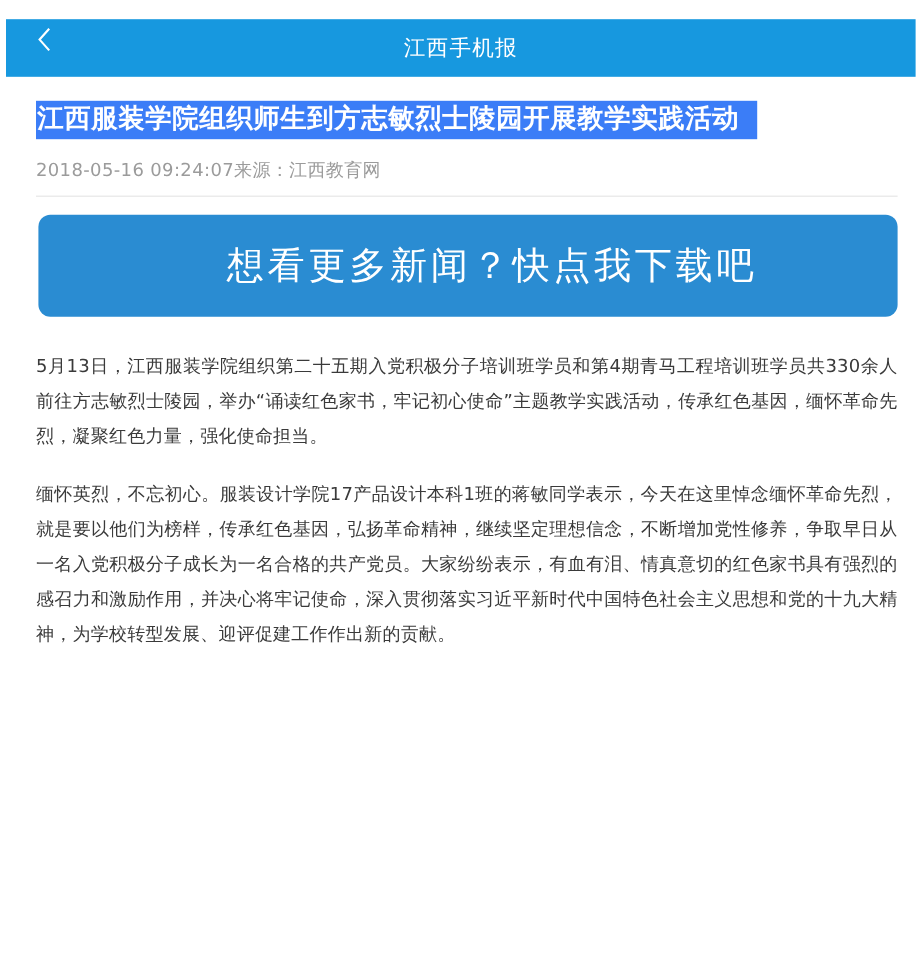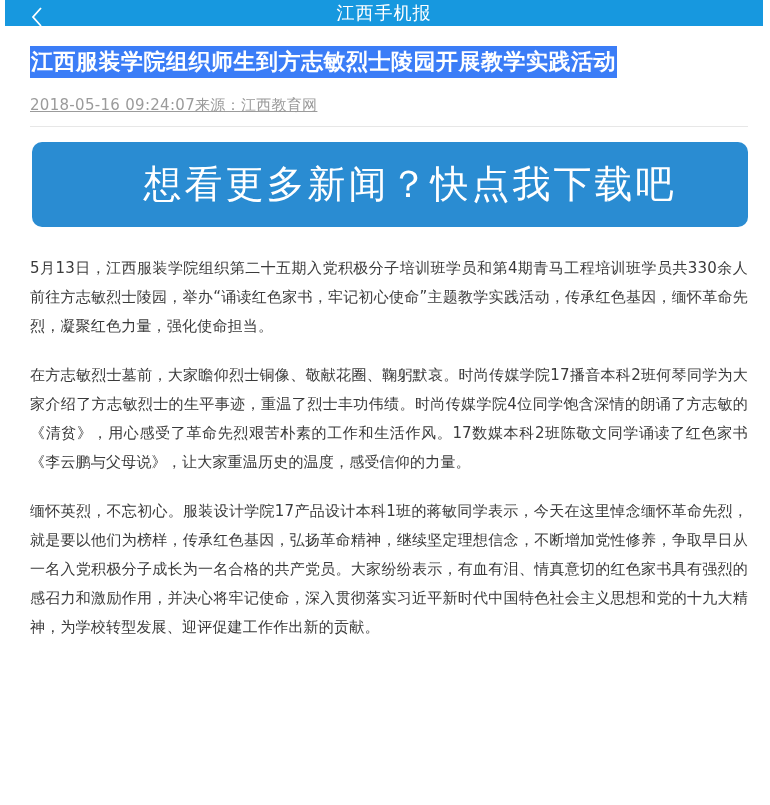--- a/index.html
+++ b/index.html
@@ -14,22 +14,22 @@
   html,body{background:#ffffff;}
   body{
     width:770px;
     height:805px;
     font-family:"DejaVu Sans","Liberation Sans",sans-serif;
     overflow:hidden;
   }
   
   .topbar{
     position:relative;
-    margin:0 7px 0 5px;
-    height:26px;
+    margin:16px 7px 0 5px;
+    height:48px;
     background:var(--header_bar);
     display:flex;
     align-items:center;
     justify-content:center;
   }
   .back-btn{
     position:absolute;
     left:24px;
     top:0;
     height:34px;
@@ -53,47 +53,46 @@
   .headline-wrap{
     margin-top:19px;
     line-height:33px;
   }
   .headline{
     display:inline;
     background:var(--title_highlight);
     color:#ffffff;
     font-size:22px;
     font-weight:700;
-    padding:3px 1px 4px 1px;
+    padding:3px 15px 4px 1px;
     letter-spacing:0.5px;
   }
   .meta{
     margin-top:16px;
     color:var(--meta_text);
     font-size:15px;
     letter-spacing:0.3px;
-    text-decoration:underline;
   }
   .meta span{white-space:pre;}
   .divider{
     margin-top:11px;
     border-bottom:1px solid var(--divider);
     width:100%;
   }
   .download-banner{
     margin-top:15px;
     margin-left:2px;
     height:85px;
     background:var(--banner);
     border-radius:10px;
     display:flex;
     align-items:center;
     justify-content:center;
     color:#ffffff;
-    font-size:38px;
+    font-size:31px;
     letter-spacing:3px;
     cursor:pointer;
     padding-left:40px;
   }
   .body-text p{
     color:var(--body_text);
     font-size:15px;
     line-height:29px;
     letter-spacing:0.2px;
     margin-top:20px;
@@ -124,17 +123,16 @@
   </div>
 
   <div class="meta"><span>2018-05-16 09:24:07</span><span>来源：</span><span>江西教育网</span></div>
 
   <div class="divider"></div>
 
   <div class="download-banner">想看更多新闻？快点我下载吧</div>
 
   <div class="body-text">
     <p>5月13日，江西服装学院组织第二十五期入党积极分子培训班学员和第4期青马工程培训班学员共330余人前往方志敏烈士陵园，举办“诵读红色家书，牢记初心使命”主题教学实践活动，传承红色基因，缅怀革命先烈，凝聚红色力量，强化使命担当。</p>
-    <p>在方志敏烈士墓前，大家瞻仰烈士铜像、敬献花圈、鞠躬默哀。时尚传媒学院17播音本科2班何琴同学为大家介绍了方志敏烈士的生平事迹，重温了烈士丰功伟绩。时尚传媒学院4位同学饱含深情的朗诵了方志敏的《清贫》，用心感受了革命先烈艰苦朴素的工作和生活作风。17数媒本科2班陈敬文同学诵读了红色家书《李云鹏与父母说》，让大家重温历史的温度，感受信仰的力量。</p>
     <p>缅怀英烈，不忘初心。服装设计学院17产品设计本科1班的蒋敏同学表示，今天在这里悼念缅怀革命先烈，就是要以他们为榜样，传承红色基因，弘扬革命精神，继续坚定理想信念，不断增加党性修养，争取早日从一名入党积极分子成长为一名合格的共产党员。大家纷纷表示，有血有泪、情真意切的红色家书具有强烈的感召力和激励作用，并决心将牢记使命，深入贯彻落实习近平新时代中国特色社会主义思想和党的十九大精神，为学校转型发展、迎评促建工作作出新的贡献。</p>
   </div>
 
 </main>
 
 </body></html>

